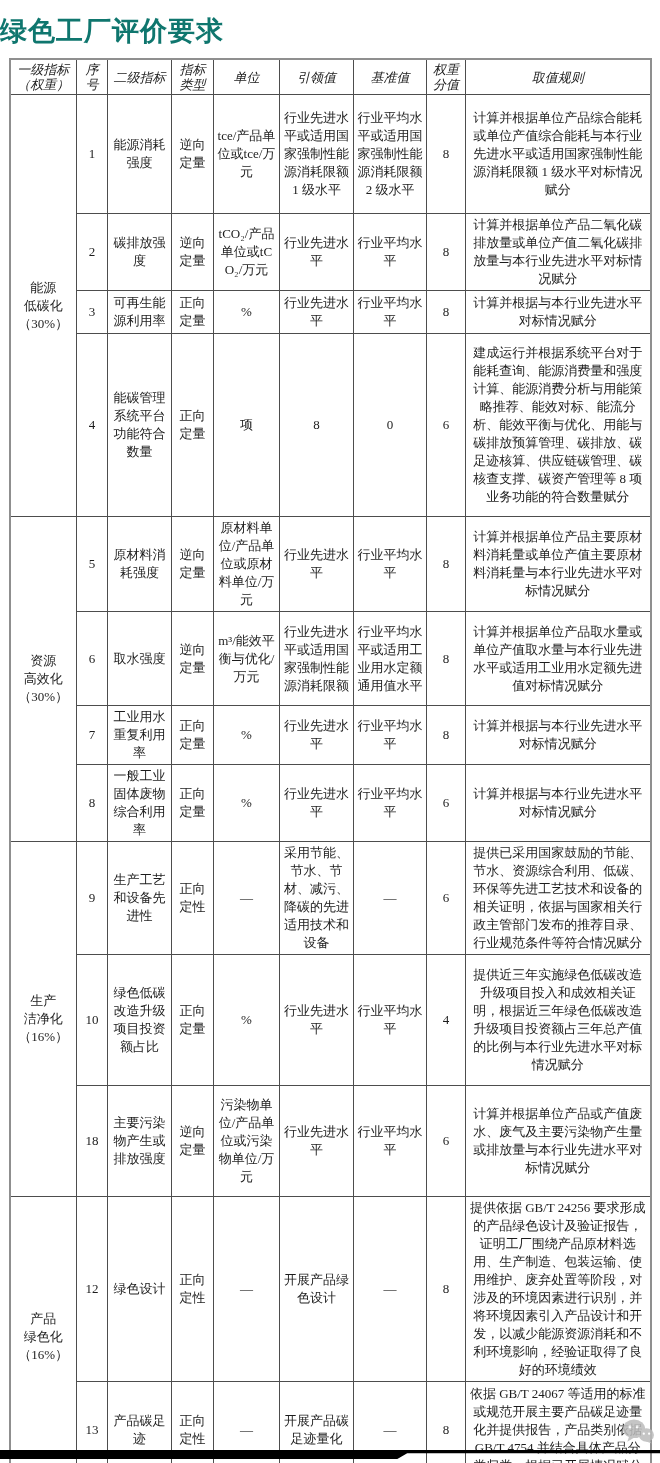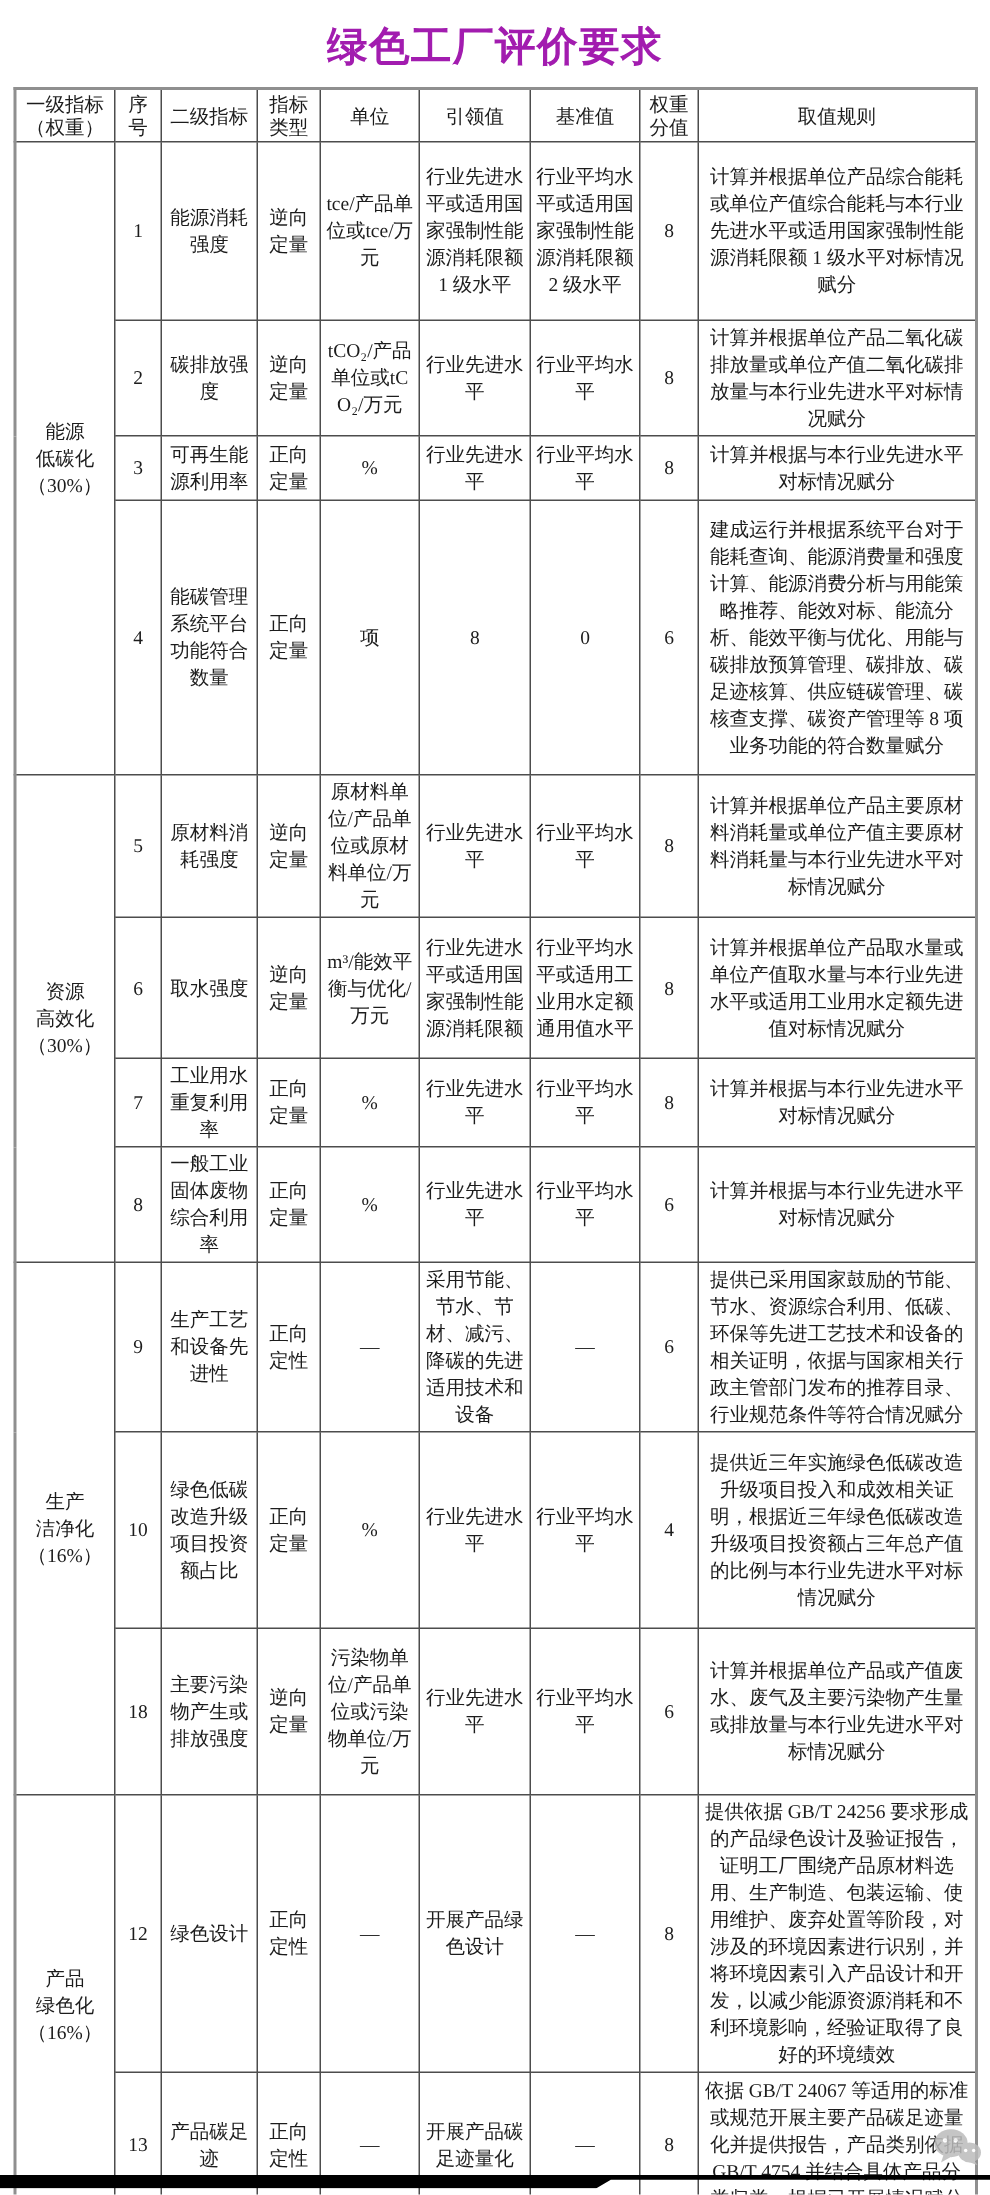--- a/index.html
+++ b/index.html
@@ -2,40 +2,40 @@
 <html><head>
 <meta charset="utf-8">
 <style>
   html,body { margin:0; padding:0; }
   body {
     width:660px; height:1463px; position:relative; background:#ffffff;
     font-family:"Liberation Serif","DejaVu Serif",serif; color:#1c1c1c;
     overflow:hidden;
   }
   .page-title {
-    margin:0; padding:13px 0 9px; text-align:center;
-    font-size:27px; font-weight:bold; letter-spacing:1px; color:#a21caf;
+    margin:0; padding:13px 0 9px; text-align:left;
+    font-size:27px; font-weight:bold; letter-spacing:1px; color:#0f766e;
   }
   table.eval {
     border-collapse:collapse; table-layout:fixed;
     margin:0 auto; width:641px; border:2px solid #8f8f8f;
   }
   .eval th, .eval td {
     border:1px solid #4d4d4d; vertical-align:middle; text-align:center;
     font-size:13px; line-height:18px; padding:2px 3px;
     word-break:break-all; overflow:hidden;
   }
   .eval th { font-weight:normal; line-height:15px; white-space:pre-line; }
   .group-cell { white-space:pre-line; line-height:19px; }
   .rule-cell {
     text-align:justify; text-justify:inter-character;
     line-height:17px; padding:4px 7px 4px 8px;
   }
   
-  .hrow  { height:26px; }
+  .hrow  { height:26px;font-style:italic; }
   .r1 td { height:114px; }
   .r2 td { height:59px; }
   .r3 td { height:38px; }
   .r4 td { height:178px; }
   .r5 td { height:71px; }
   .r6 td { height:89px; }
   .r7 td { height:51px; }
   .r8 td { height:64px; }
   .r9 td { height:108px; }
   .r10 td { height:126px; }

